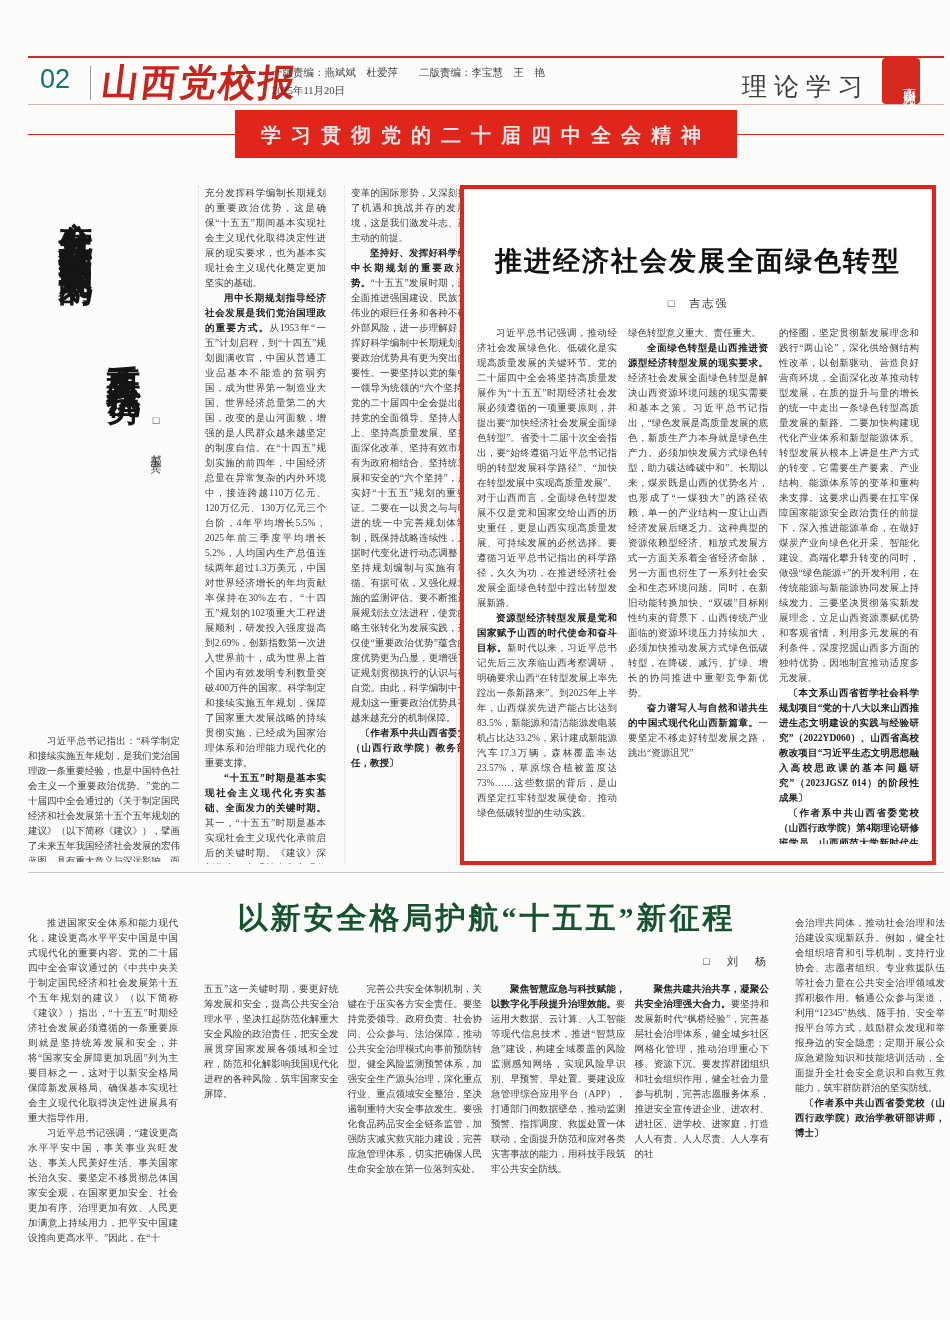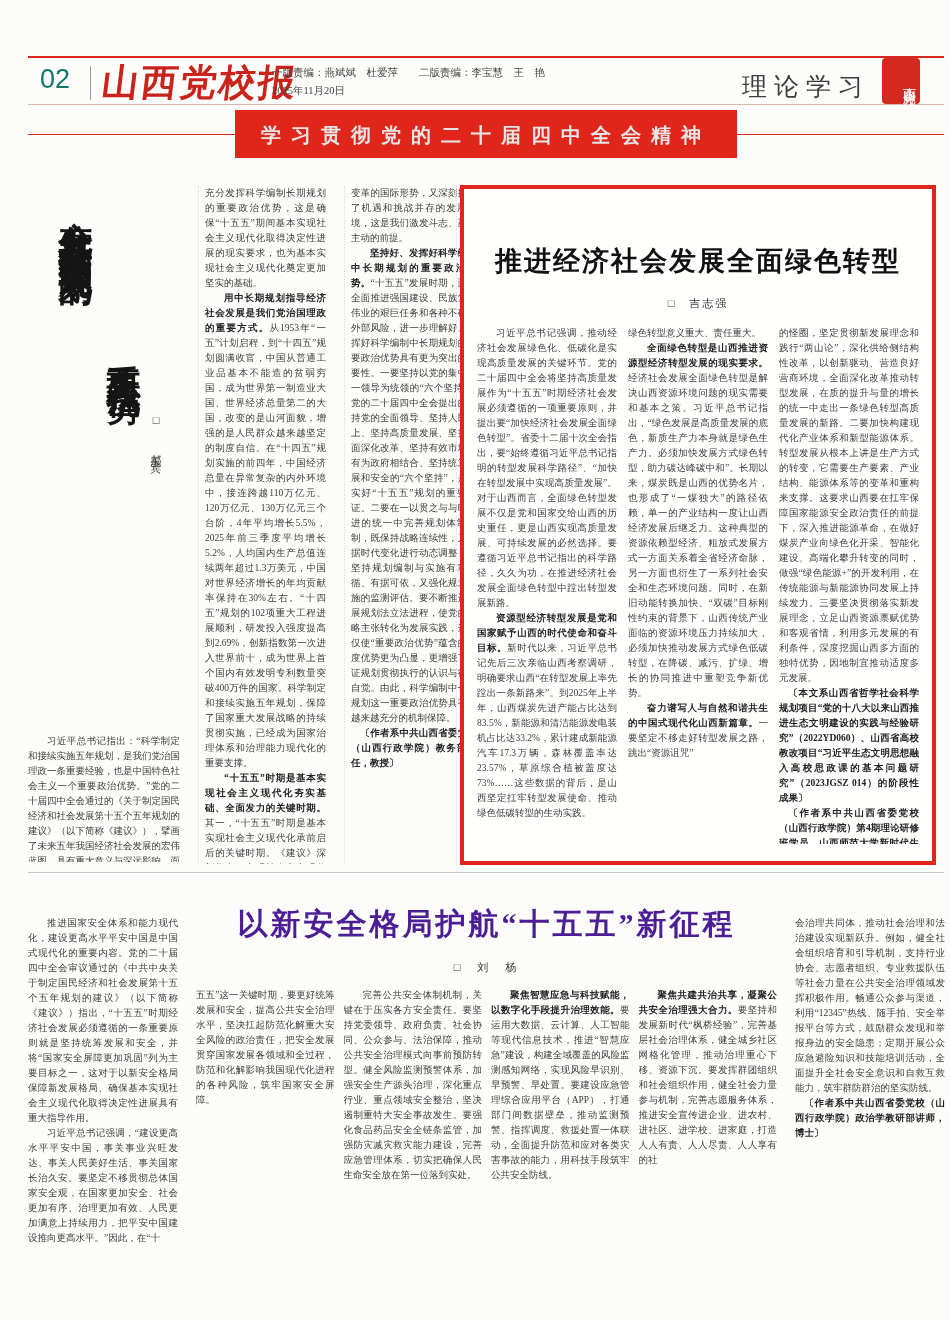--- a/index.html
+++ b/index.html
@@ -48,25 +48,25 @@
   .right-box{width:100%;height:100%;border:4px solid #e0251b;background:#fffffe;padding:18px 13px 8px}
   .rb-title{text-align:center;font-size:27px;font-weight:bold;letter-spacing:2px;color:#111;margin-top:36px}
   .rb-author{text-align:center;font-size:11px;color:#333;margin:17px 0 15px;letter-spacing:2px}
   .rb-cols{display:flex;gap:11px;height:518px}
   .rb-col{flex:1;height:100%}
 
   
   .sec-divider{left:28px;right:6px;top:872px;height:1px;background:#c6c6c6}
 
   
-  .bottom-art{left:28px;top:880px;width:917px;height:434px;display:flex;gap:18px}
+  .bottom-art{left:28px;top:880px;width:917px;height:434px;display:flex;gap:26px}
   .ba-side{width:150px;flex:none;padding-top:36px;height:100%}
   .ba-center{flex:1;height:100%}
-  .ba-title{text-align:center;font-size:30px;font-weight:bold;letter-spacing:3px;color:#4c1d95;margin-top:24px}
-  .ba-author{text-align:center;font-size:11px;color:#333;margin:15px 0 13px;letter-spacing:3px}
+  .ba-title{text-align:center;font-size:30px;font-weight:bold;letter-spacing:3px;color:#14532d;margin-top:18px}
+  .ba-author{text-align:right;font-size:11px;color:#333;margin:15px 0 13px;letter-spacing:3px}
   .ba-cols{display:flex;gap:9px;height:328px}
   .ba-col{flex:1;height:100%}
 </style>
 </head>
 <body>
 
 <div class="abs hdr-line-top"></div>
 <div class="abs hdr-line-bot"></div>
 <div class="abs pagenum">02</div>
 <div class="abs hdr-div"></div>

